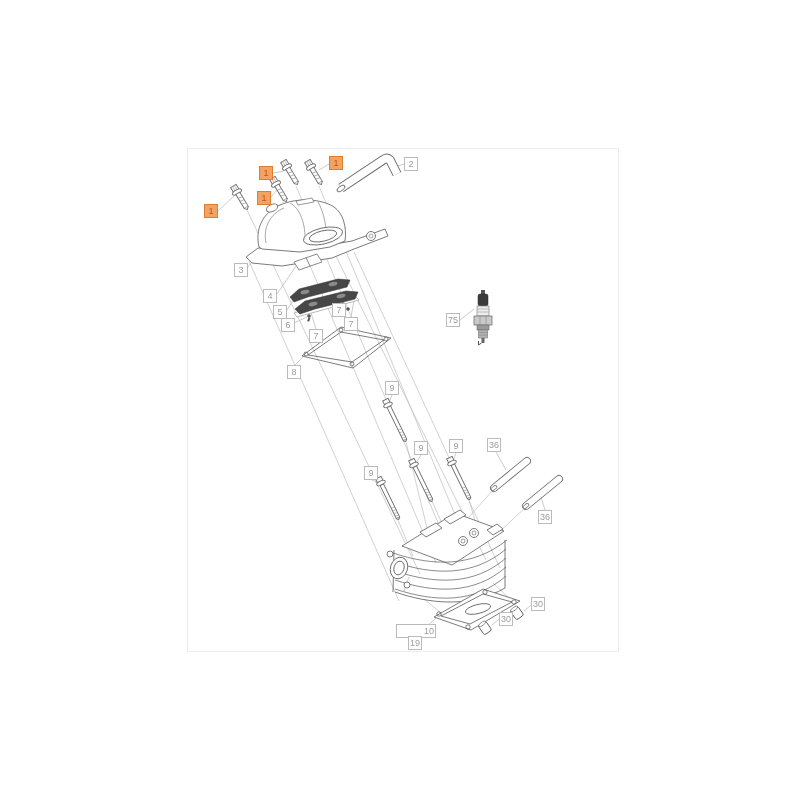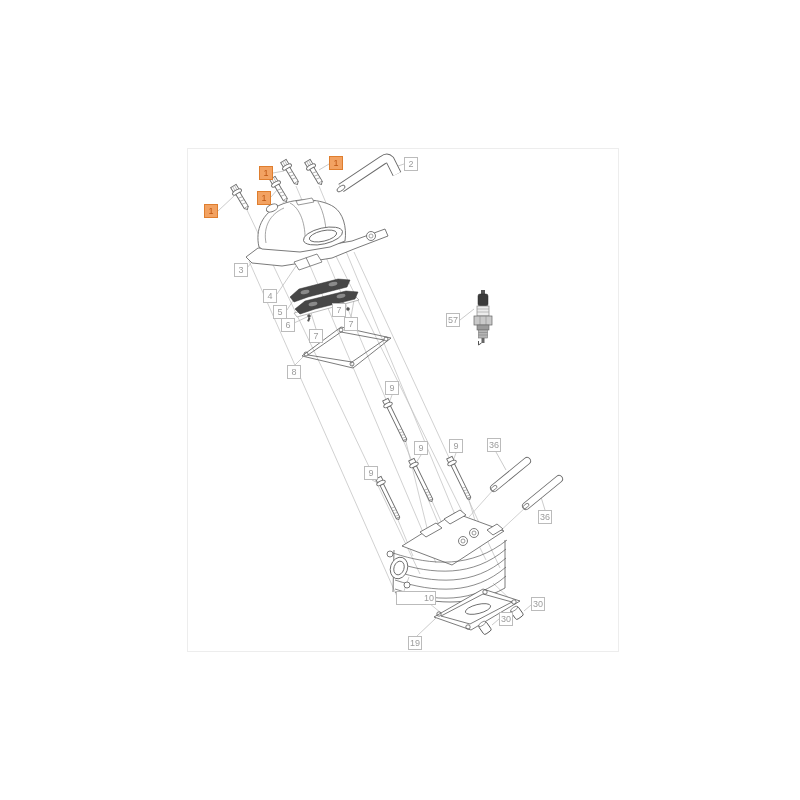--- a/index.html
+++ b/index.html
@@ -255,18 +255,18 @@
     <div class="callout" style="left: 332px; top: 303px;">7</div>
     <div class="callout" style="left: 344px; top: 317px;">7</div>
     <div class="callout" style="left: 309px; top: 329px;">7</div>
     <div class="callout" style="left: 287px; top: 365px;">8</div>
     <div class="callout" style="left: 385px; top: 381px;">9</div>
     <div class="callout" style="left: 414px; top: 441px;">9</div>
     <div class="callout" style="left: 449px; top: 439px;">9</div>
     <div class="callout" style="left: 364px; top: 466px;">9</div>
     <div class="callout" style="left: 487px; top: 438px;">36</div>
     <div class="callout" style="left: 538px; top: 510px;">36</div>
-    <div class="callout" style="left: 396px; top: 591px; padding-left: 27px;">10</div>
+    <div class="callout" style="left: 396px; top: 624px; padding-left: 27px;">10</div>
     <div class="callout" style="left: 408px; top: 636px;">19</div>
     <div class="callout" style="left: 531px; top: 597px;">30</div>
     <div class="callout" style="left: 499px; top: 612px;">30</div>
-    <div class="callout" style="left: 446px; top: 313px;">57</div>
+    <div class="callout" style="left: 446px; top: 313px;">75</div>
   </div>
 
 </body></html>

